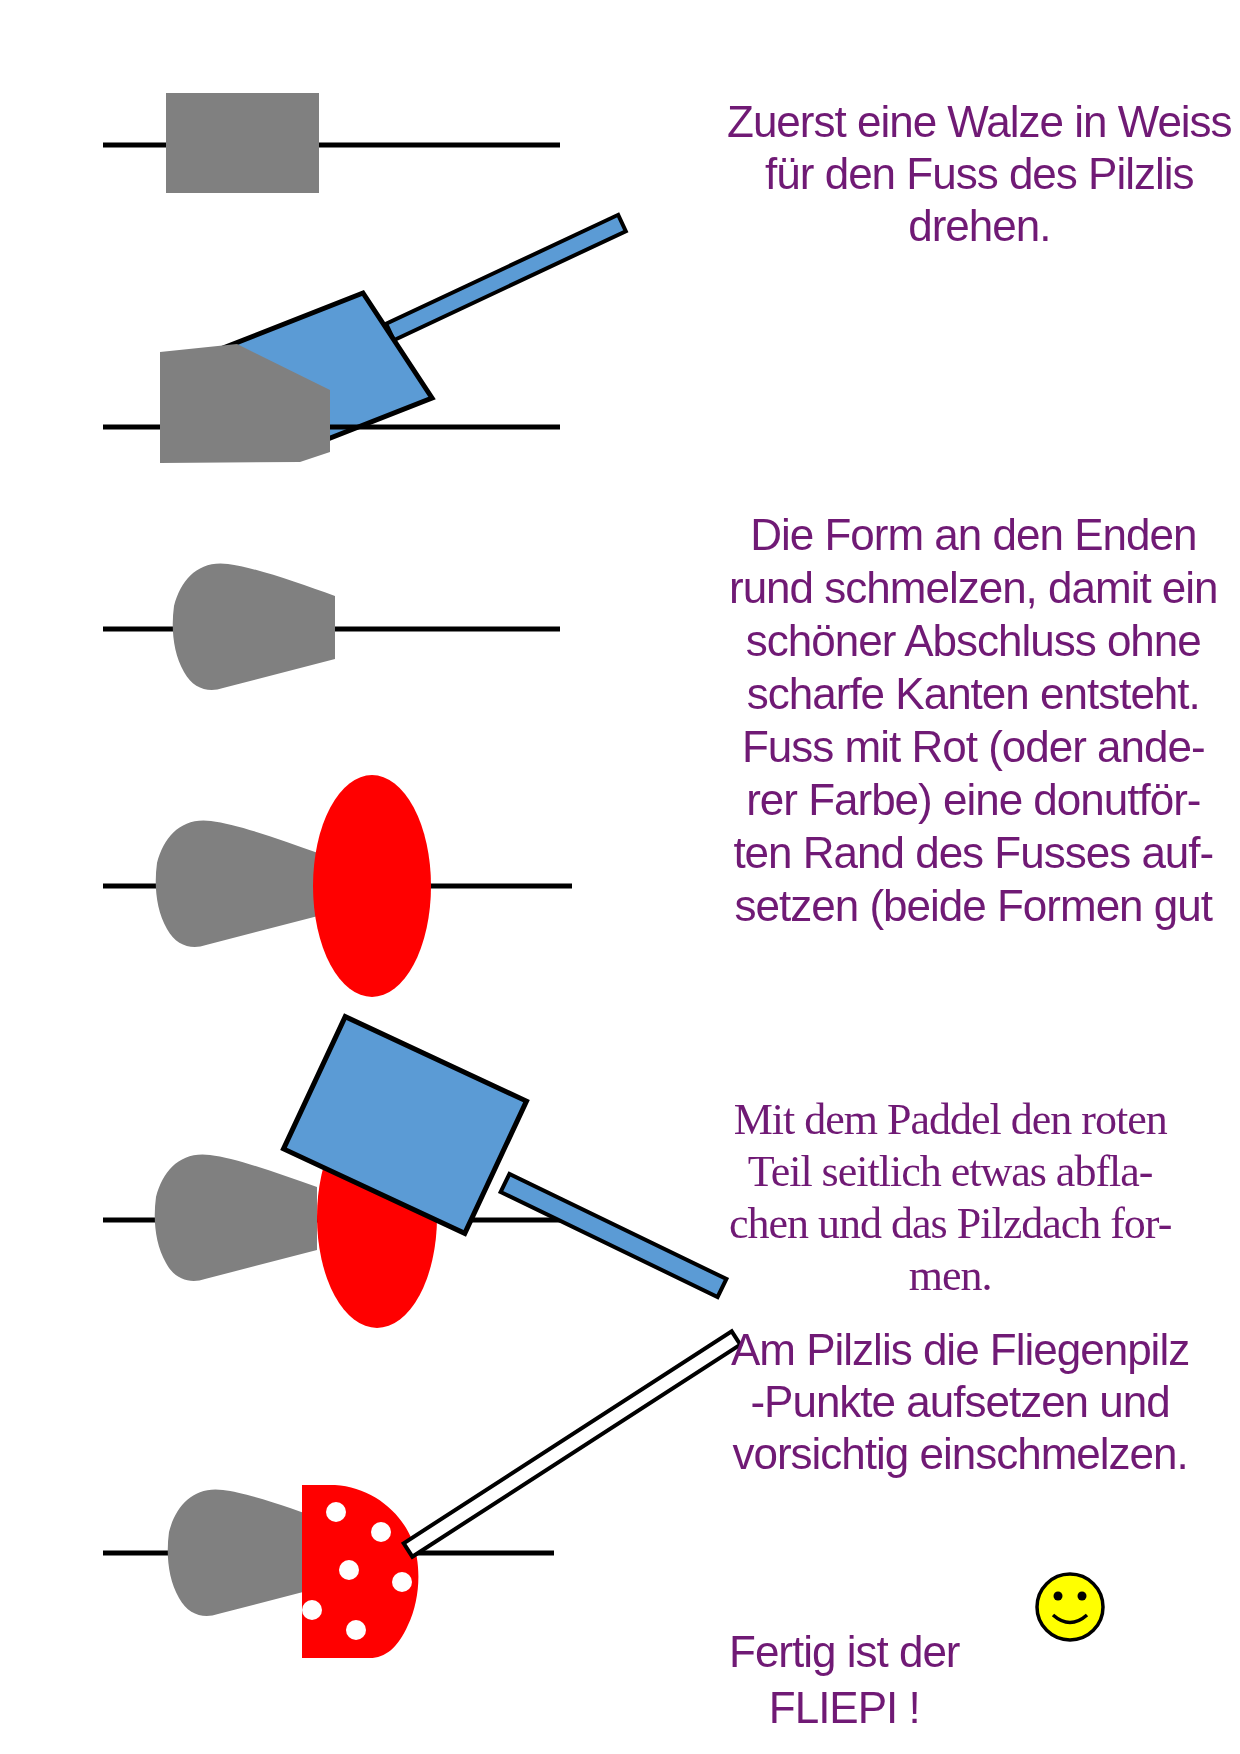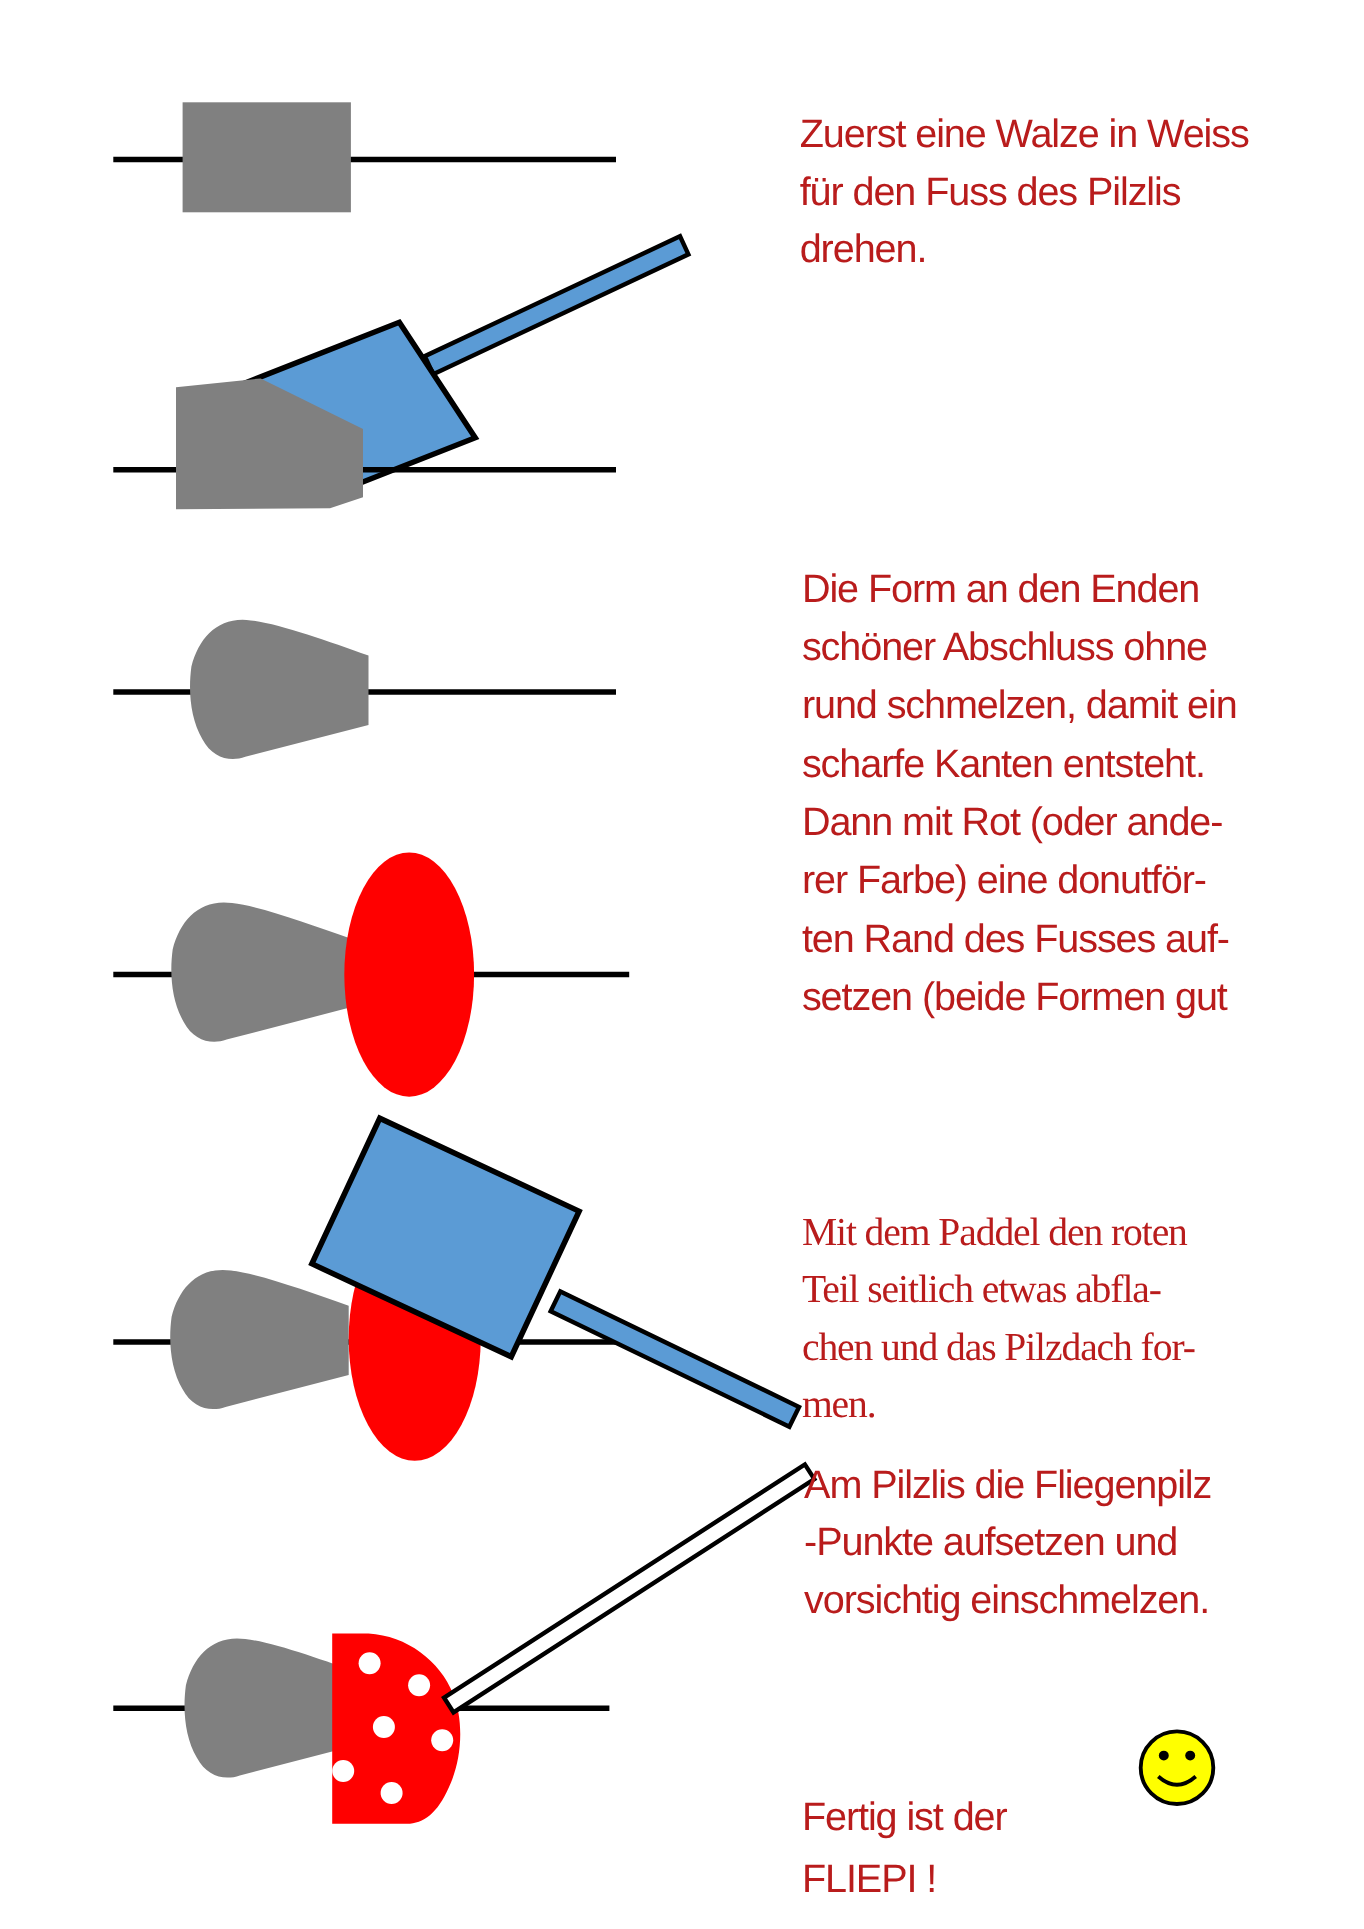--- a/index.html
+++ b/index.html
@@ -8,25 +8,26 @@
     width:1240px;height:1754px;
     background:#ffffff;
     font-family:"Liberation Sans", sans-serif;
     overflow:hidden;
   }
   .figure-svg{
     position:absolute;left:0;top:0;width:1240px;height:1754px;
   }
   .text-block{
     position:absolute;
-    color:#b91c1c;
-    font-size:36px;
+    color:#701a75;
+    font-size:44px;
     letter-spacing:-1px;
     line-height:52px;
     white-space:nowrap;
+    text-align:center;
   }
   .text-block.big-gap{line-height:56px;}
   .text-block div{min-height:1em;}
 </style>
 </head>
 <body>
 
 <div class="page">
 
   <svg class="figure-svg" viewBox="0 0 1240 1754">
@@ -97,24 +98,24 @@
 
   <div class="text-block" style="left:727px;top:96px;">
     <div>Zuerst eine Walze in Weiss</div>
     <div>für den Fuss des Pilzlis</div>
     <div>drehen.</div>
   </div>
 
 
   <div class="text-block" style="left:729px;top:508px;line-height:53px;">
     <div>Die Form an den Enden</div>
+    <div>rund schmelzen, damit ein</div>
     <div>schöner Abschluss ohne</div>
-    <div>rund schmelzen, damit ein</div>
     <div>scharfe Kanten entsteht.</div>
-    <div>Dann mit Rot (oder ande-</div>
+    <div>Fuss mit Rot (oder ande-</div>
     <div>rer Farbe) eine donutför-</div>
     <div>ten Rand des Fusses auf-</div>
     <div>setzen (beide Formen gut</div>
   </div>
 
   <div class="text-block" style="left:729px;top:1094px;font-family:Liberation Serif, serif;">
     <div>Mit dem Paddel den roten</div>
     <div>Teil seitlich etwas abfla-</div>
     <div>chen und das Pilzdach for-</div>
     <div>men.</div>

